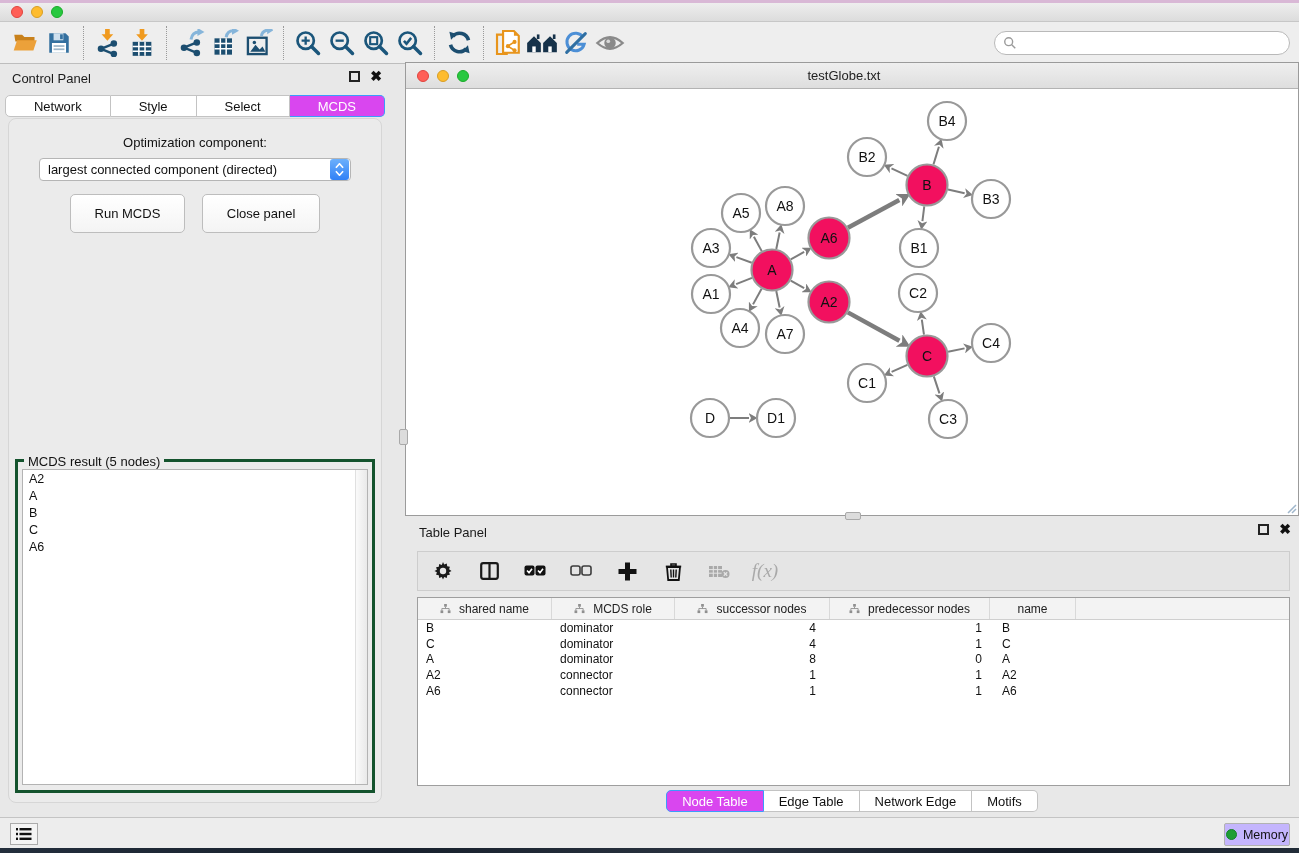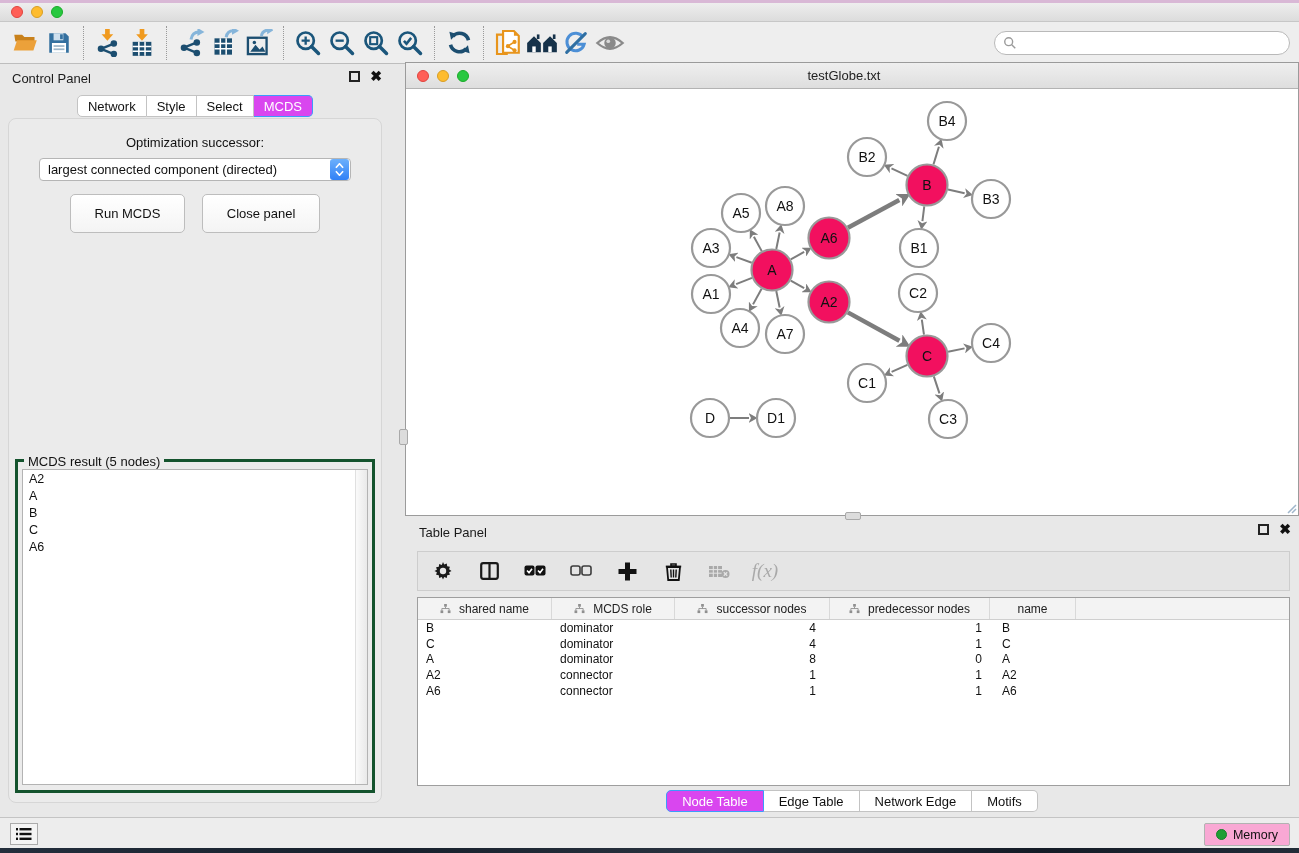--- a/index.html
+++ b/index.html
@@ -38,21 +38,21 @@
 
   
   #control-panel { left:0; top:64px; width:390px; height:749px; }
   #cp-header { position:absolute; left:12px; top:7px; font-size:13px; color:#1a1a1a; }
   .panel-ctrls { position:absolute; right:8px; top:7px; display:flex; gap:10px; align-items:center; }
   .float-glyph { width:11px; height:11px; border:2px solid #222; display:inline-block; }
   .close-glyph { font-size:14px; font-weight:bold; color:#111; line-height:11px; }
   #cp-tabs { position:absolute; left:0; right:0; top:31px; text-align:center; }
   .seg { display:inline-flex; }
   .seg .tab { border:1px solid #c3c3c3; border-left:none; background:#fff; height:22px;
-    font-size:13px; padding:0 10px; color:#111; cursor:default; font-family:inherit; }
+    font-size:13px; padding:0 28px; color:#111; cursor:default; font-family:inherit; }
   .seg .tab:first-child { border-left:1px solid #c3c3c3; border-radius:5px 0 0 5px; }
   .seg .tab:last-child { border-radius:0 5px 5px 0; }
   .seg .tab.active { background:#d946ef; border-color:#3c9bfb; color:#fff; }
   #cp-content { position:absolute; left:8px; right:8px; top:54px; bottom:10px;
     background:#ebebeb; border:1px solid #d6d6d6; border-radius:8px; }
   #opt-label { text-align:center; margin-top:16px; font-size:13px; color:#111; }
   #criterion { margin:8px auto 0; width:312px; height:23px; background:#fff;
     border:1px solid #b5b5b5; border-radius:4px; display:flex; align-items:center; }
   #criterion .val { flex:1; font-size:13px; padding-left:8px; color:#111; white-space:nowrap; }
   #criterion .stepper { width:19px; height:21px; border-radius:3px; margin-right:1px;
@@ -109,22 +109,22 @@
   #tbody .td.c4 { padding-left:12px; }
   #tp-tabs { position:absolute; left:0; right:0; top:273px; text-align:center; }
   #tp-tabs .tab { padding:0 15px; }
 
   
   #statusbar { left:0; top:817px; width:1299px; height:31px; background:#ededed;
     border-top:1px solid #c4c4c4; }
   #list-btn { position:absolute; left:10px; top:5px; width:28px; height:22px;
     background:#f4f4f4; border:1px solid #ababab; display:flex; align-items:center;
     justify-content:center; }
-  #memory-btn { position:absolute; right:9px; top:5px; width:86px; height:23px;
-    background:#f9a8d4; border:1px solid #b2b2b2; border-radius:2px; display:flex;
+  #memory-btn { position:absolute; right:9px; top:5px; width:66px; height:23px;
+    background:#c4b5fd; border:1px solid #b2b2b2; border-radius:2px; display:flex;
     align-items:center; justify-content:center; gap:6px; font-size:12.5px; color:#111; }
   #memory-btn .dot { width:11px; height:11px; border-radius:50%; background:#1e9e34;
     border:1px solid #15802a; }
 </style>
 </head>
 <body>
 
 <div id="desktop-top" class="abs"></div>
 
 <div id="titlebar" class="abs">
@@ -287,21 +287,21 @@
   </div>
   <div id="cp-tabs">
     <span class="seg" id="cp-tab-seg">
         <button class="tab">Network</button>
         <button class="tab">Style</button>
         <button class="tab">Select</button>
         <button class="tab active">MCDS</button>
       </span>
   </div>
   <div id="cp-content">
-    <div id="opt-label">Optimization successor:</div>
+    <div id="opt-label">Optimization component:</div>
     <div id="criterion">
       <span class="val">largest connected component (directed)</span>
       <span class="stepper">
         <svg width="9" height="6" viewBox="0 0 10 6">
             <path d="M1 5 L5 0.5 L9 5" fill="none" stroke="#fff" stroke-width="1.8"></path>
           </svg>
         <svg width="9" height="6" viewBox="0 0 10 6">
             <path d="M1 1 L5 5.5 L9 1" fill="none" stroke="#fff" stroke-width="1.8"></path>
           </svg>
       </span>

